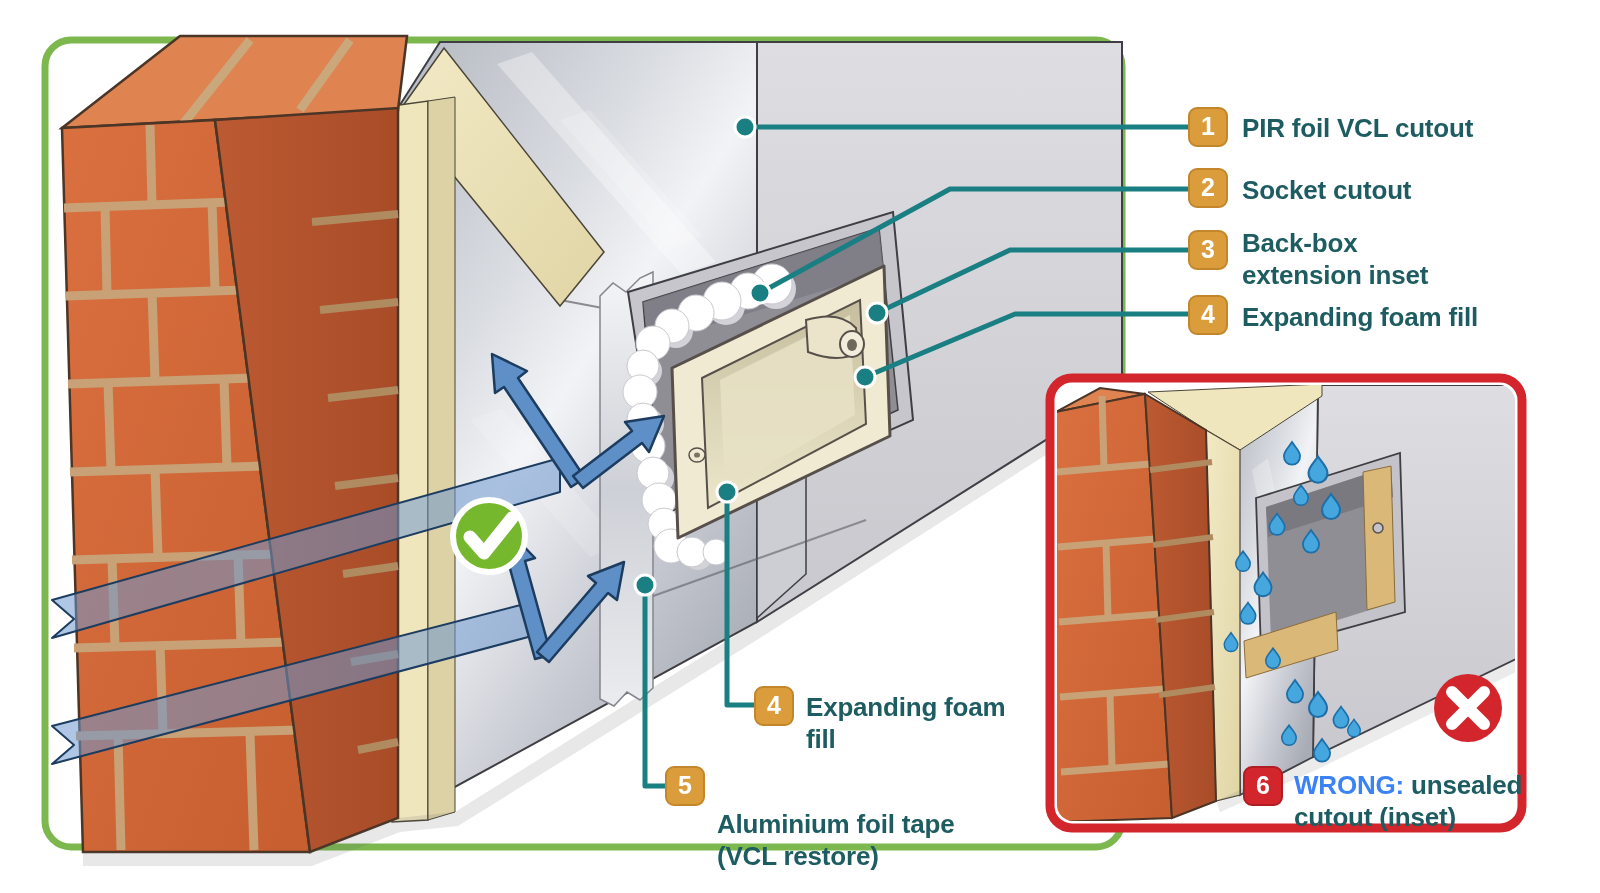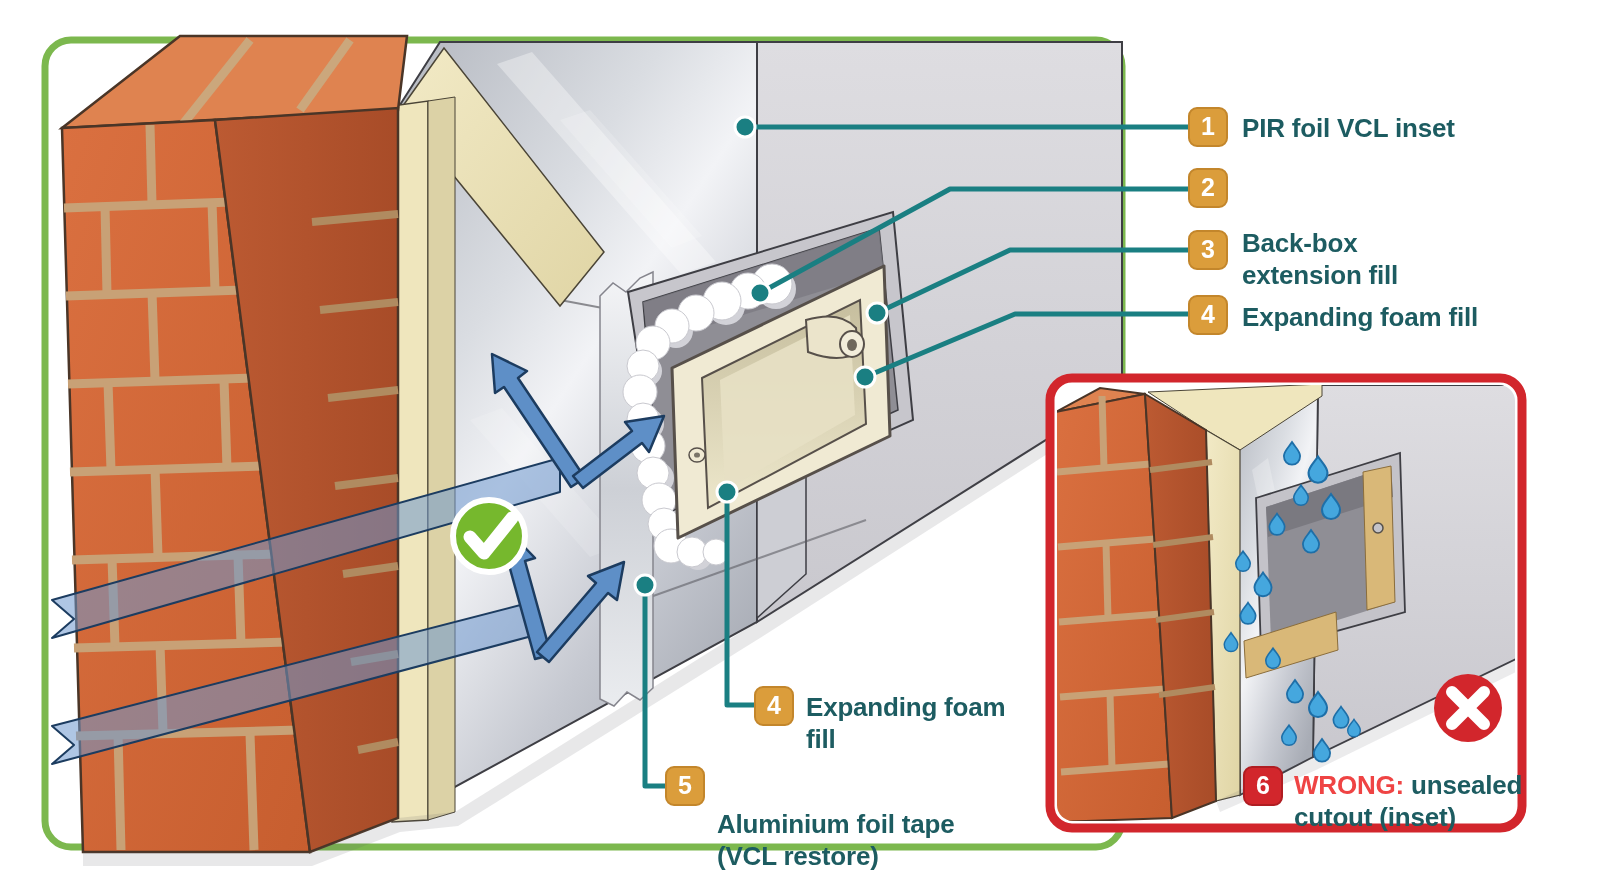--- a/index.html
+++ b/index.html
@@ -5,21 +5,21 @@
   html,body{margin:0;padding:0;background:#ffffff;}
   .stage{position:relative;width:1600px;height:893px;background:#ffffff;overflow:hidden;
          font-family:"Liberation Sans",sans-serif;}
   .stage svg{position:absolute;left:0;top:0;}
   .badge{position:absolute;width:40px;height:40px;border-radius:9px;background:#db9d3b;
          border:2px solid #c3862b;box-sizing:border-box;color:#fff;font-weight:700;
          font-size:25px;line-height:35px;text-align:center;}
   .badge.red{background:#d2262c;border-color:#b01d22;}
   .lbl{position:absolute;color:#1d5c61;font-weight:700;font-size:26px;line-height:32px;
        letter-spacing:-0.2px;}
-  .lbl .warn{color:#ef4444;}
+  .lbl .warn{color:#3b82f6;}
 </style>
 </head>
 <body>
 
 <div class="stage">
 
 <svg width="1600" height="893" viewBox="0 0 1600 893">
   <defs>
     <linearGradient id="brickFront" x1="0" y1="0" x2="1" y2="1">
       <stop offset="0" stop-color="#DA7040"></stop>
@@ -268,26 +268,27 @@
     </g>
 
     <g>
       <circle cx="1468" cy="708" r="34" fill="#D2262C"></circle>
       <path d="M1452,692 L1484,724 M1484,692 L1452,724" stroke="#FFFFFF" stroke-width="12" stroke-linecap="round"></path>
     </g>
   </g>
 </svg>
 
 <div class="badge" style="left:1188px;top:107px">1</div>
-<div class="lbl" style="left:1242px;top:112px;width:300px">PIR foil VCL inset</div>
+<div class="lbl" style="left:1242px;top:112px;width:300px">PIR foil VCL cutout</div>
 
 <div class="badge" style="left:1188px;top:168px">2</div>
+<div class="lbl" style="left:1242px;top:174px;width:300px">Socket cutout</div>
 
 <div class="badge" style="left:1188px;top:230px">3</div>
-<div class="lbl" style="left:1242px;top:227px;width:210px">Back-box extension fill</div>
+<div class="lbl" style="left:1242px;top:227px;width:210px">Back-box extension inset</div>
 
 <div class="badge" style="left:1188px;top:295px">4</div>
 <div class="lbl" style="left:1242px;top:301px;width:300px">Expanding foam fill</div>
 
 <div class="badge" style="left:754px;top:686px">4</div>
 <div class="lbl" style="left:806px;top:691px;width:220px">Expanding foam fill</div>
 
 <div class="badge" style="left:665px;top:766px">5</div>
 <div class="lbl" style="left:717px;top:808px;width:260px">Aluminium foil tape (VCL restore)</div>
 

